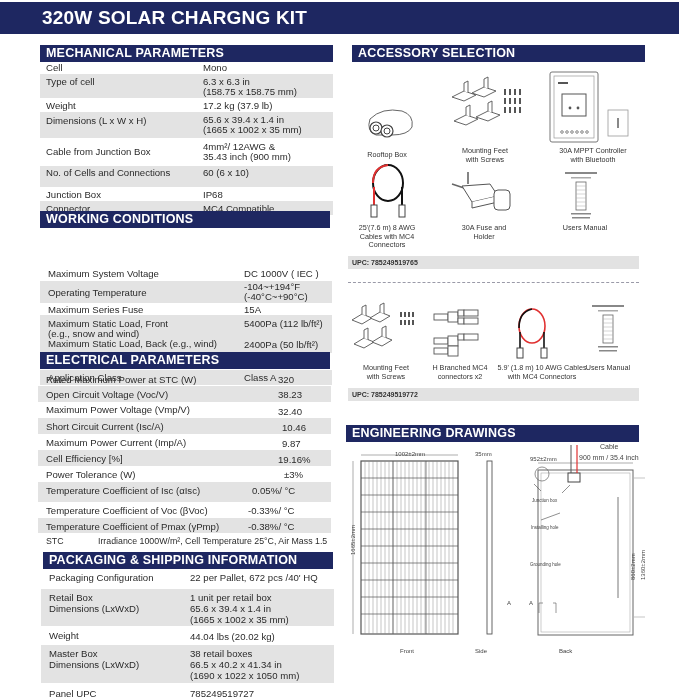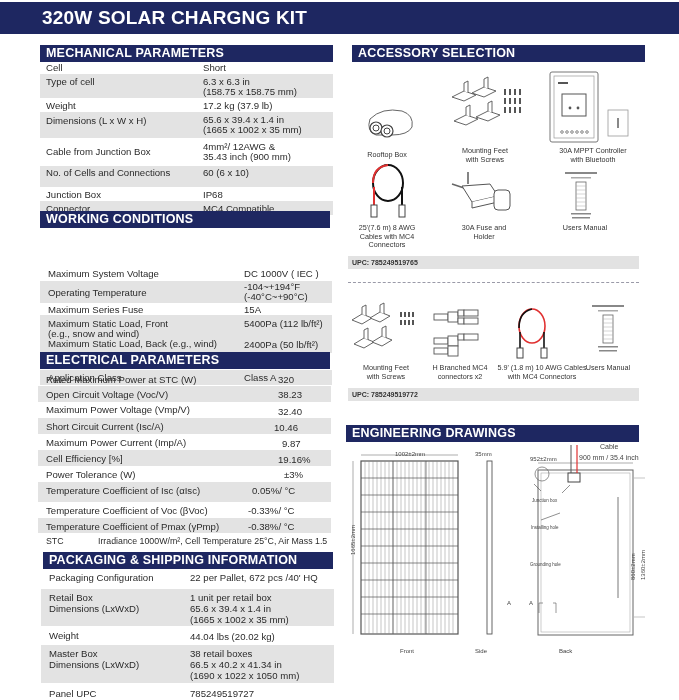--- a/index.html
+++ b/index.html
@@ -31,21 +31,21 @@
 </style>
 </head>
 <body>
 
 <div class="title-bar">320W SOLAR CHARGNG KIT</div>
 
 <div class="sec-head" style="left:40px;top:45px;width:293px;">MECHANICAL PARAMETERS</div>
 <div class="tbl" id="mech" style="top:62px;">
   <div class="row" style="height:12px;">
       <span class="k">Cell</span>
-      <span class="v" style="left:163px;">Short</span>
+      <span class="v" style="left:163px;">Mono</span>
     </div>
   <div class="row alt" style="height:24px;">
       <span class="k" style="top:2px">Type of cell</span>
       <span class="v" style="left:163px;top:2px">6.3 x 6.3 in</span>
       <span class="v" style="left:163px;top:12px">(158.75 x 158.75 mm)</span>
     </div>
   <div class="row" style="height:14px;">
       <span class="k" style="top:2px">Weight</span>
       <span class="v" style="left:163px;top:2px">17.2 kg (37.9 lb)</span>
     </div>
@@ -114,21 +114,21 @@
   <div class="row alt" style="height:16px;">
       <span class="k" style="left:8px;top:3px">Open Circuit Voltage (Voc/V)</span>
       <span class="v" style="left:240px;top:3px">38.23</span>
     </div>
   <div class="row" style="height:16px;">
       <span class="k" style="left:8px;top:2px">Maximum Power Voltage (Vmp/V)</span>
       <span class="v" style="left:240px;top:4px">32.40</span>
     </div>
   <div class="row alt" style="height:16px;">
       <span class="k" style="left:8px;top:3px">Short Circuit Current (Isc/A)</span>
-      <span class="v" style="left:236px;top:4px">10.46</span>
+      <span class="v" style="left:244px;top:4px">10.46</span>
     </div>
   <div class="row" style="height:16px;">
       <span class="k" style="left:8px;top:3px">Maximum Power Current (Imp/A)</span>
       <span class="v" style="left:244px;top:4px">9.87</span>
     </div>
   <div class="row alt" style="height:16px;">
       <span class="k" style="left:8px;top:3px">Cell Efficiency [%]</span>
       <span class="v" style="left:240px;top:4px">19.16%</span>
     </div>
   <div class="row" style="height:16px;">

